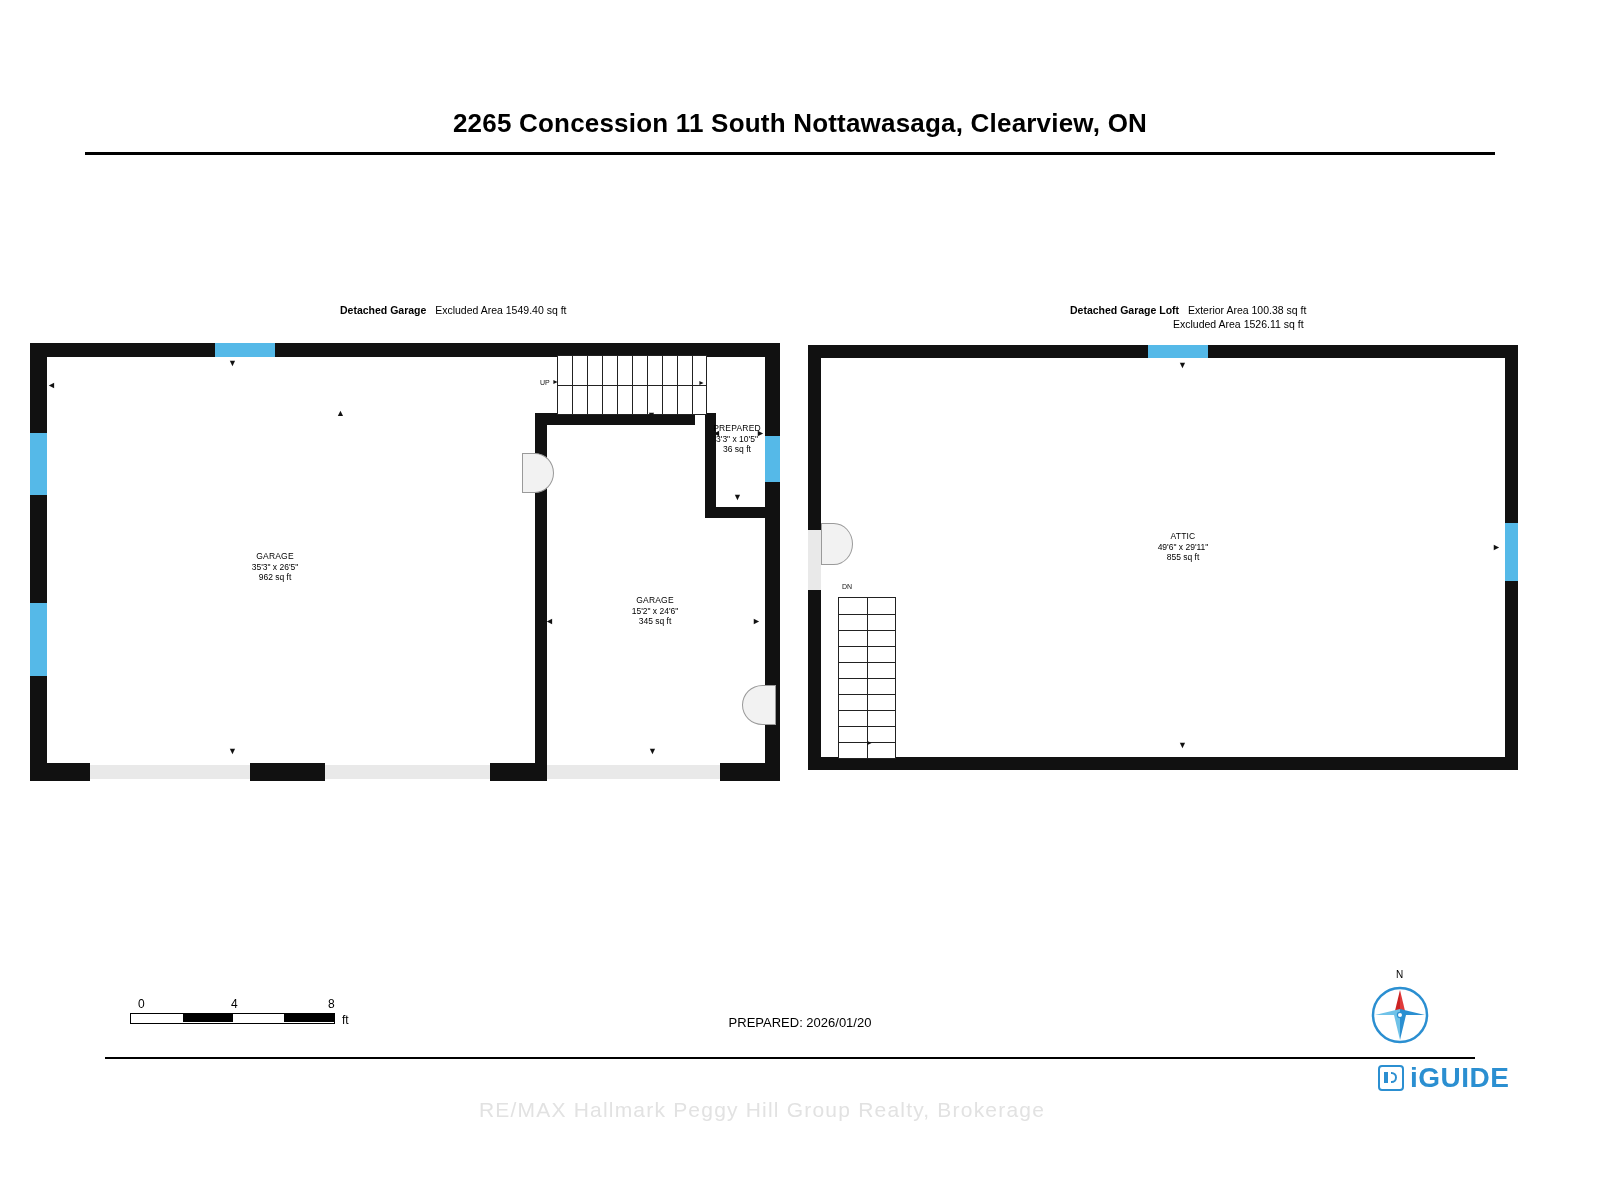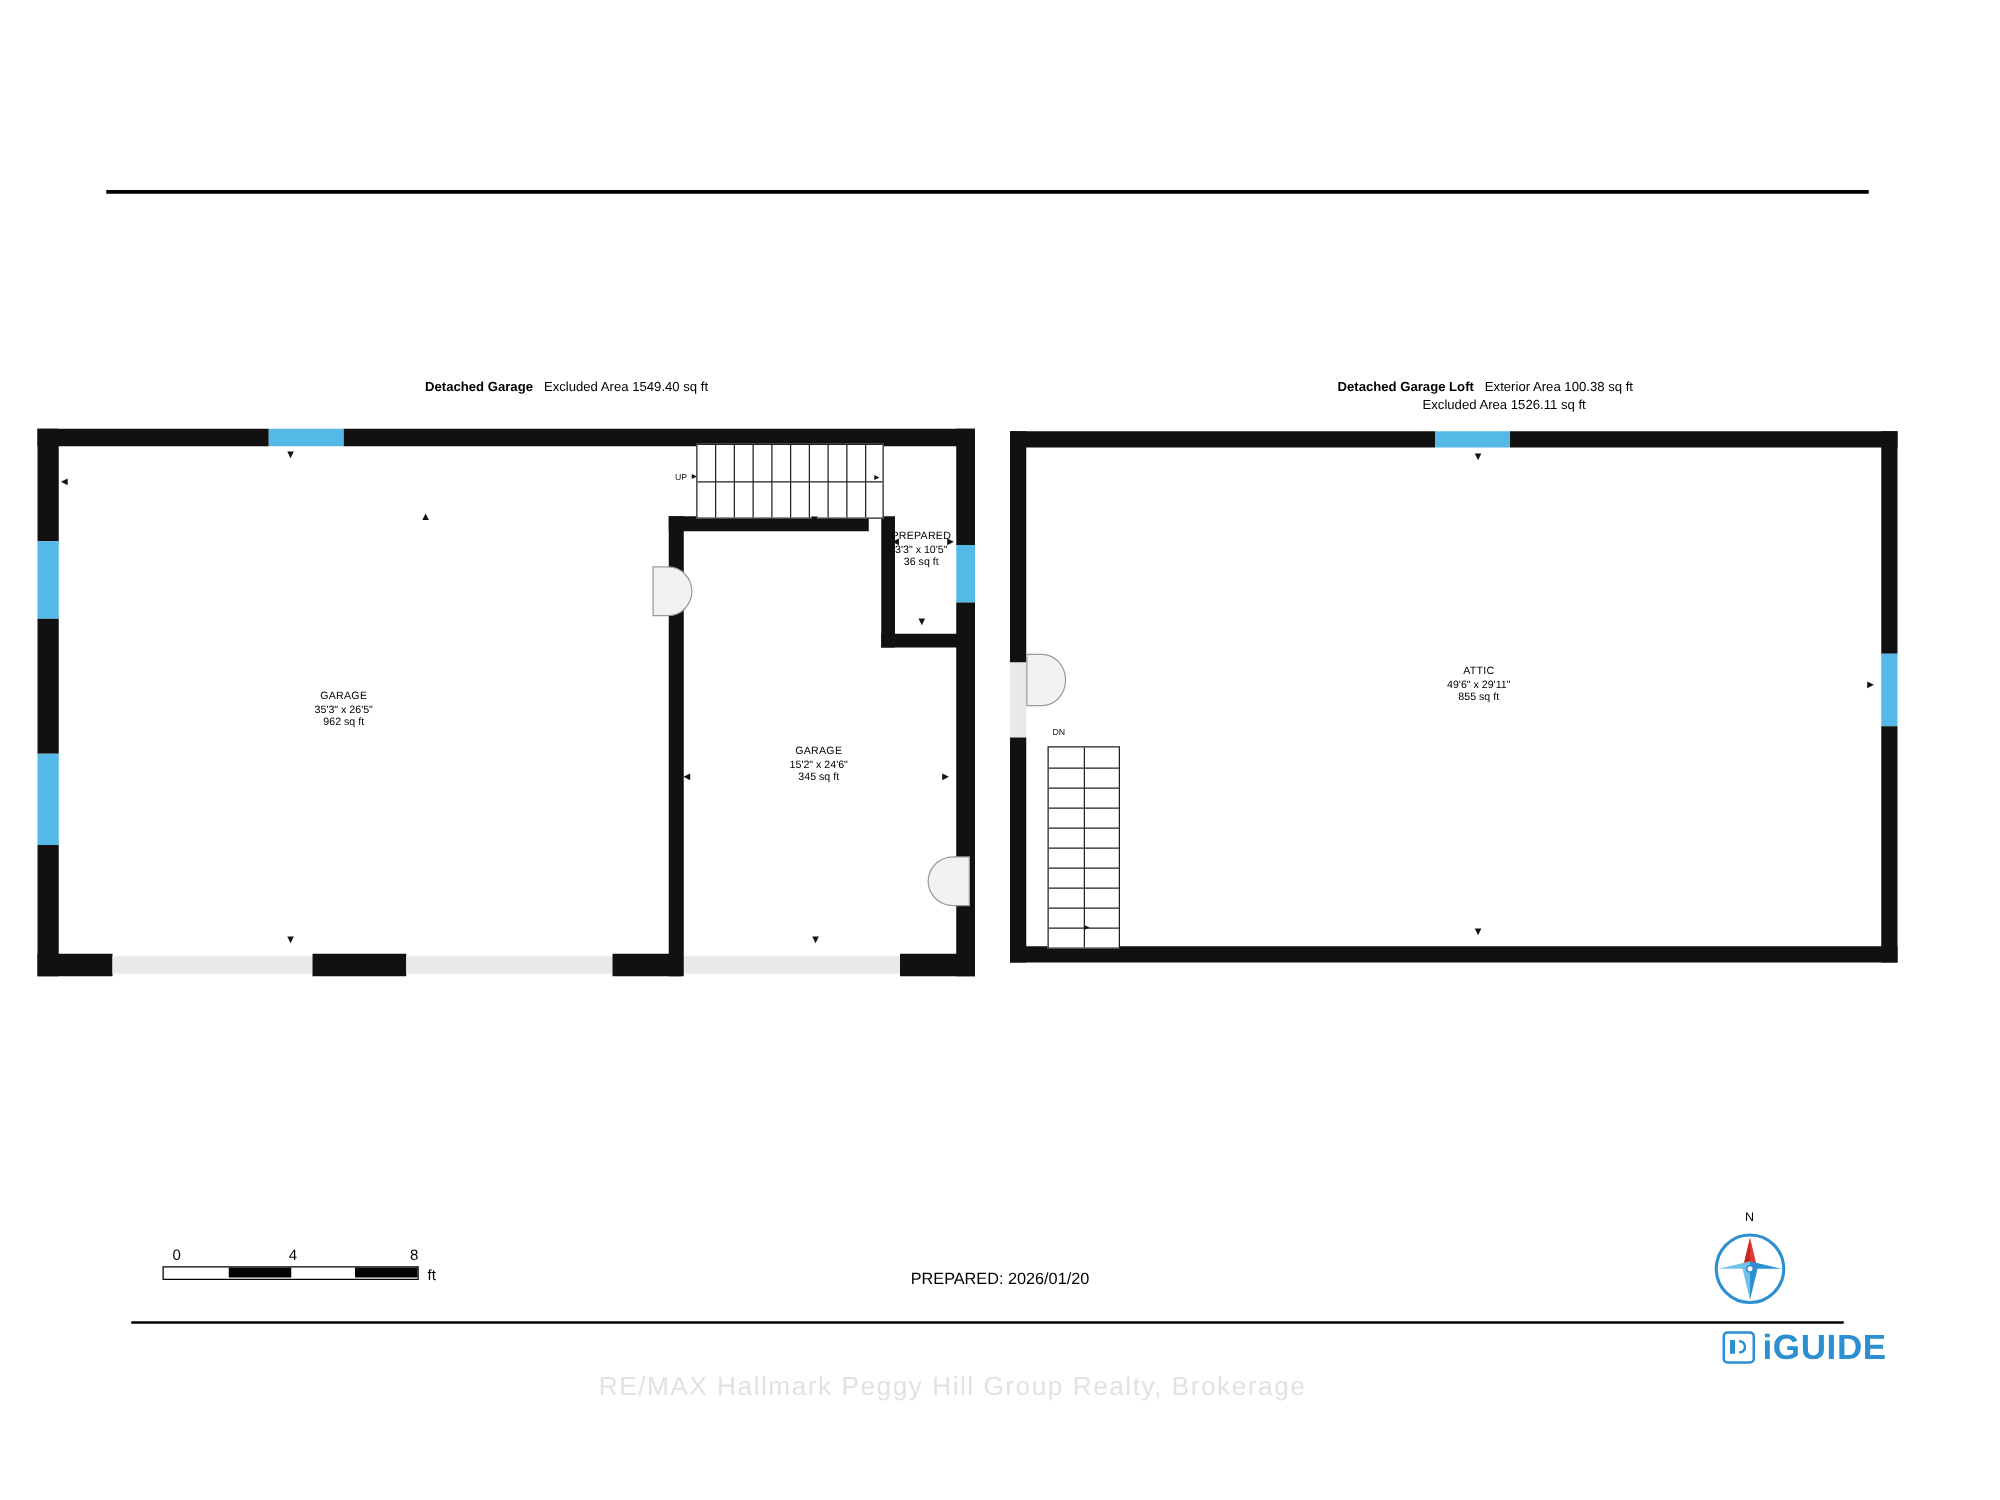--- a/index.html
+++ b/index.html
@@ -45,21 +45,21 @@
   
   .caption {
     position: absolute;
     font-size: 10.5px;
     line-height: 14px;
     white-space: nowrap;
   }
   .caption b { font-weight: bold; }
   .cap-left  { left: 340px; top: 303px; }
   .cap-right { left: 1070px; top: 303px; }
-  .cap-right .line2 { margin-left: 68px; }
+  .cap-right .line2 { margin-left: 103px; }
 
   
   .plan { position: absolute; }
   .plan-left  { left: 30px;  top: 335px; width: 760px; height: 465px; }
   .plan-right { left: 808px; top: 335px; width: 720px; height: 455px; }
 
   .wall { position: absolute; background: #111111; }
   .wall-lite { position: absolute; background: #e9e9e9; }
   .window { position: absolute; background: #55b9e8; }
 
@@ -207,20 +207,21 @@
     font-size: 21px;
     letter-spacing: 1.2px;
     color: #e2e2e2;
   }
 </style>
 </head>
 <body>
 
 <div class="page">
 
+  <div class="title">2265 Concession 11 South Nottawasaga, Clearview, ON</div>
   <div class="title-rule"></div>
 
   <div class="caption cap-left">
     <b>Detached Garage</b>&nbsp;&nbsp;
     <span>Excluded Area 1549.40 sq ft</span>
   </div>
 
   <div class="caption cap-right">
     <div>
       <b>Detached Garage Loft</b>&nbsp;&nbsp;

